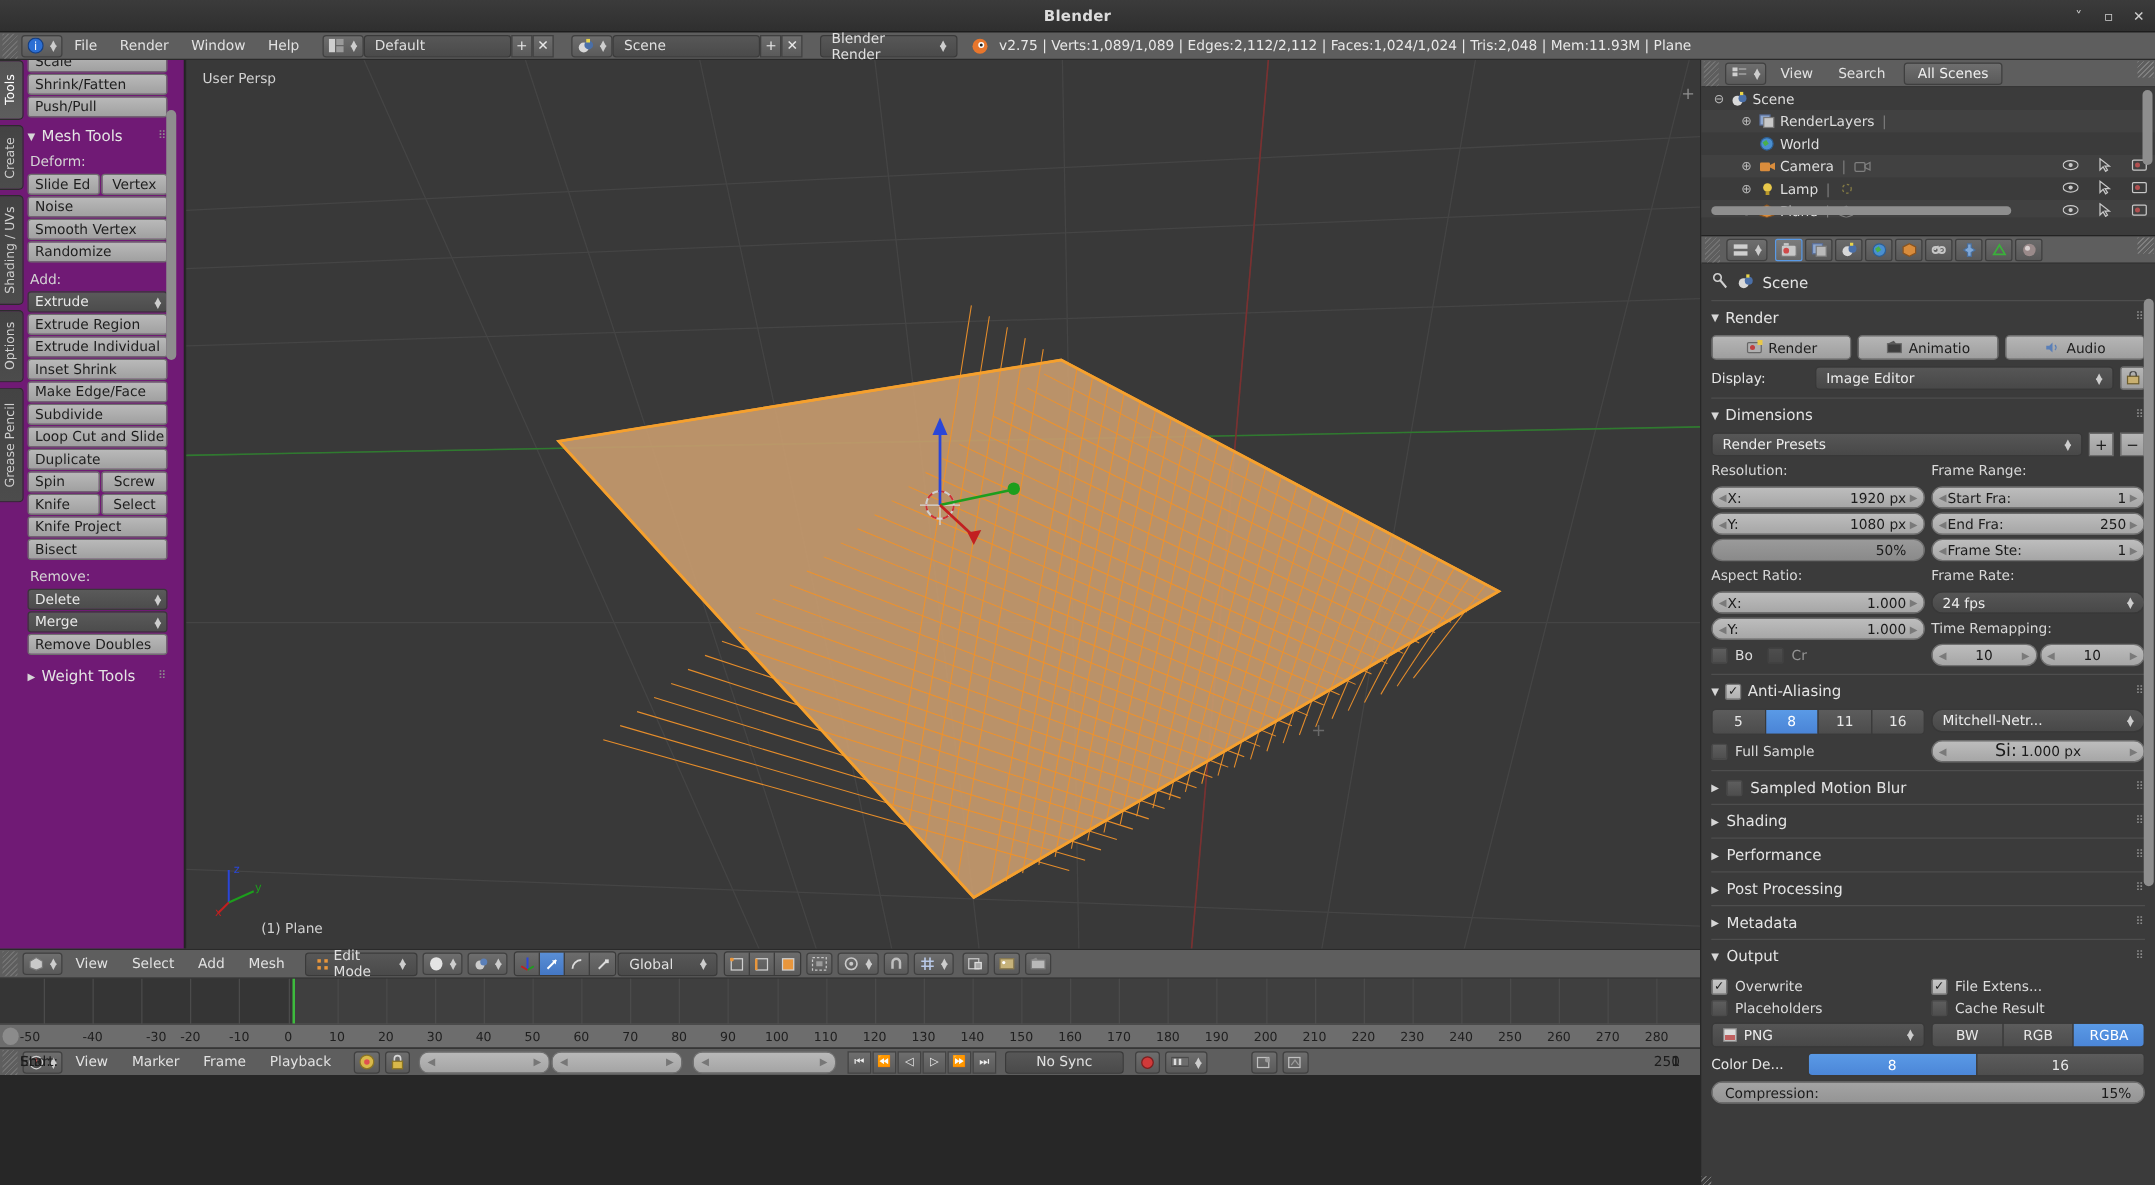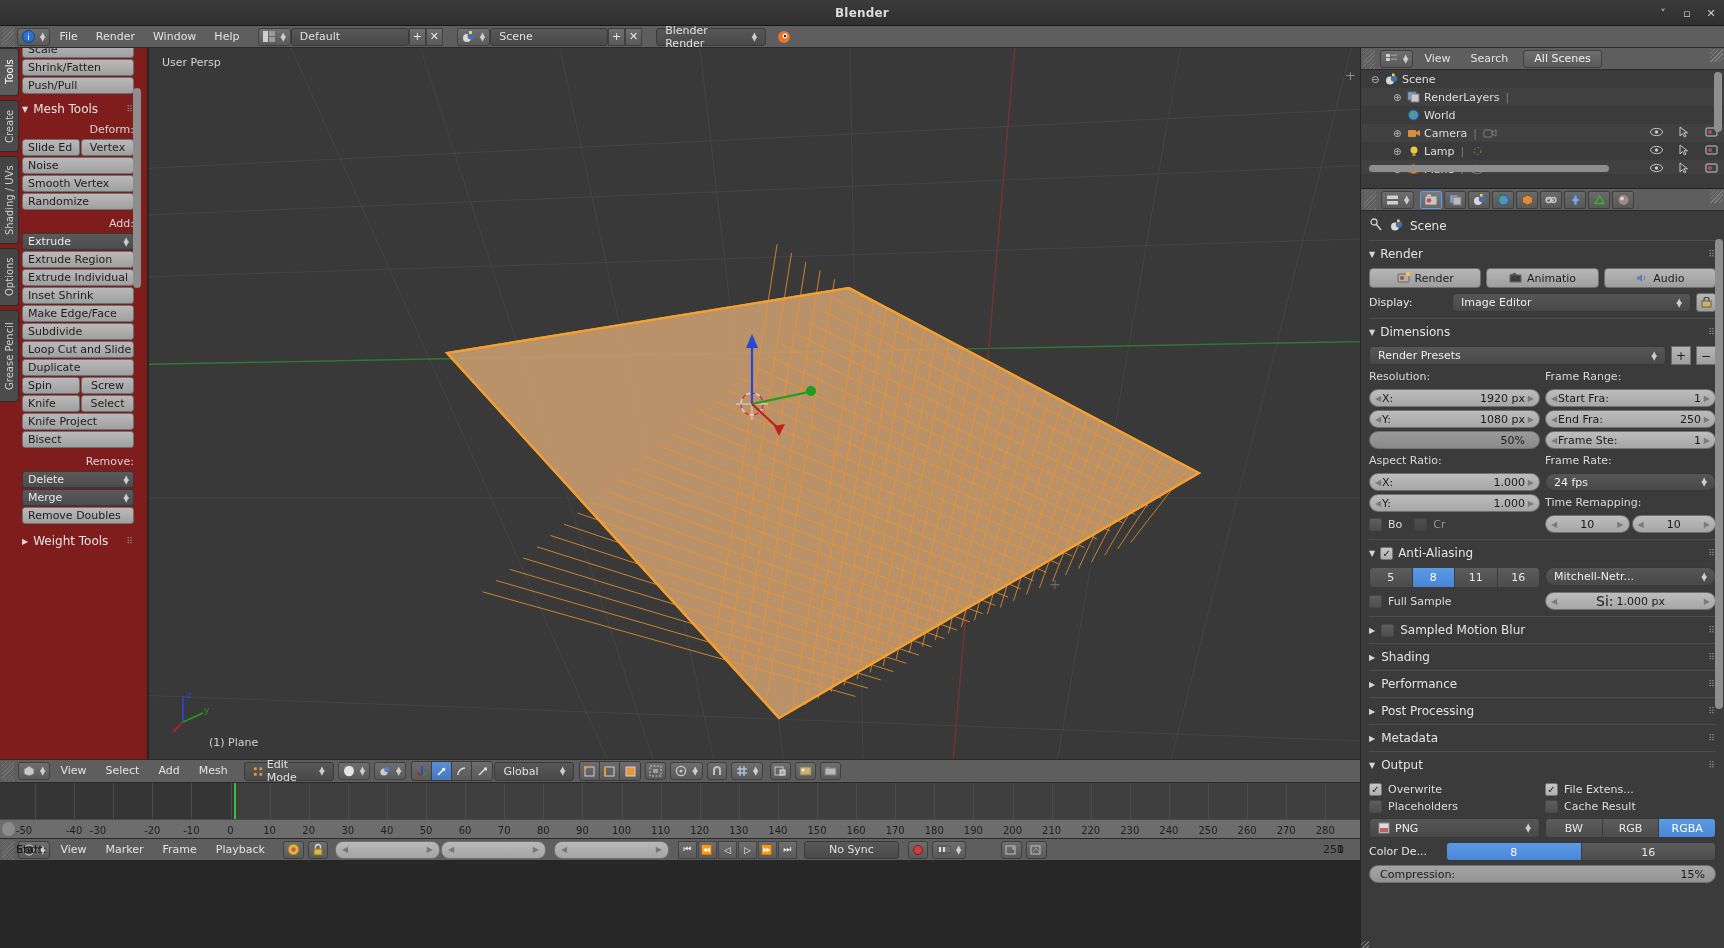--- a/index.html
+++ b/index.html
@@ -25,22 +25,22 @@
     border-radius:3px; display:inline-flex; align-items:center; padding:0 4px; gap:3px; margin-left:3px; }
   .menuitem { padding:0 9px; height:20px; line-height:20px; color:#e2e2e2; font-size:11px; cursor:default;}
   .dd { height:18px; background:linear-gradient(#575757,#4a4a4a); border:1px solid #3a3a3a;
     border-radius:3px; color:#e0e0e0; display:inline-flex; align-items:center; padding:0 8px; font-size:11px;}
   .spin { display:inline-flex; flex-direction:column; line-height:4px; font-size:7px; color:#cdcdcd; margin-left:2px;}
   .sqbtn { width:17px; height:18px; background:linear-gradient(#6e6e6e,#5a5a5a); border:1px solid #404040;
     display:inline-flex; align-items:center; justify-content:center; font-size:11px; color:#e8e8e8;}
   .stats { font-size:11px; color:#e8e8e8; margin-left:8px; white-space:nowrap;}
 
   
-  .toolshelf { position:absolute; left:0; top:48px; width:148px; height:711px; background:#7f1d1d;
-    border-right:1px solid #232323; overflow:hidden;text-align:right;}
+  .toolshelf { position:absolute; left:0; top:48px; width:148px; height:711px; background:#701a75;
+    border-right:1px solid #232323; overflow:hidden;}
   .vtabs { position:absolute; left:0; top:0; width:20px; height:711px; }
   .vtab { width:19px; background:linear-gradient(#4c4c4c,#434343); border:1px solid #2c2c2c;
     border-right:none; border-radius:4px 0 0 4px; color:#cfcfcf; font-size:10px;
     writing-mode:vertical-rl; text-orientation:mixed; transform:rotate(180deg);
     display:flex; align-items:center; justify-content:center; padding:6px 0; margin-bottom:4px; }
   .vtab.active { background:linear-gradient(#5d5d5d,#545454); color:#fff; }
   .tcol { position:absolute; left:22px; top:0; width:112px; }
   .tbtn { width:100%; height:17px; margin-bottom:1px; background:linear-gradient(#b9b9b9,#a0a0a0);
     border:1px solid #6f6f6f; border-radius:3px; color:#1d1d1d; font-size:11px;
     display:flex; align-items:center; padding-left:5px; }
@@ -235,20 +235,21 @@
           <i>▲</i>
           <i>▼</i>
         </span>
     </div>
 
     <svg width="15" height="15" viewBox="0 0 15 15" style="margin-left:10px">
       <circle cx="8" cy="8" r="6" fill="#e8762c"></circle>
         <circle cx="9" cy="7" r="2.4" fill="#fff"></circle>
         <circle cx="9" cy="7" r="1.2" fill="#222"></circle>
     </svg>
+    <div class="stats">v2.75 | Verts:1,089/1,089 | Edges:2,112/2,112 | Faces:1,024/1,024 | Tris:2,048 | Mem:11.93M | Plane</div>
   </div>
 
   <div class="toolshelf">
     <div class="vtabs">
       <div class="vtab active" style="height:48px">Tools</div>
       <div class="vtab" style="height:52px">Create</div>
       <div class="vtab" style="height:88px">Shading / UVs</div>
       <div class="vtab" style="height:58px">Options</div>
       <div class="vtab" style="height:92px">Grease Pencil</div>
     </div>
@@ -648,21 +649,21 @@
           <i style="left: 1286.2px;"></i>
           <i style="left: 1325.3px;"></i>
         </div>
       <div class="tl-play"></div>
     </div>
     <div class="tl-ruler">
       <div class="tl-round"></div>
       <div id="tlticks">
           <div class="tick" style="left: 24px;">-50</div>
           <div class="tick" style="left: 74.1px;">-40</div>
-          <div class="tick" style="left: 98px;">-30</div>
+          <div class="tick" style="left: 125px;">-30</div>
           <div class="tick" style="left: 152.3px;">-20</div>
           <div class="tick" style="left: 191.4px;">-10</div>
           <div class="tick" style="left: 230.5px;">0</div>
           <div class="tick" style="left: 269.6px;">10</div>
           <div class="tick" style="left: 308.7px;">20</div>
           <div class="tick" style="left: 347.8px;">30</div>
           <div class="tick" style="left: 386.9px;">40</div>
           <div class="tick" style="left: 426px;">50</div>
           <div class="tick" style="left: 465.1px;">60</div>
           <div class="tick" style="left: 504.2px;">70</div>

